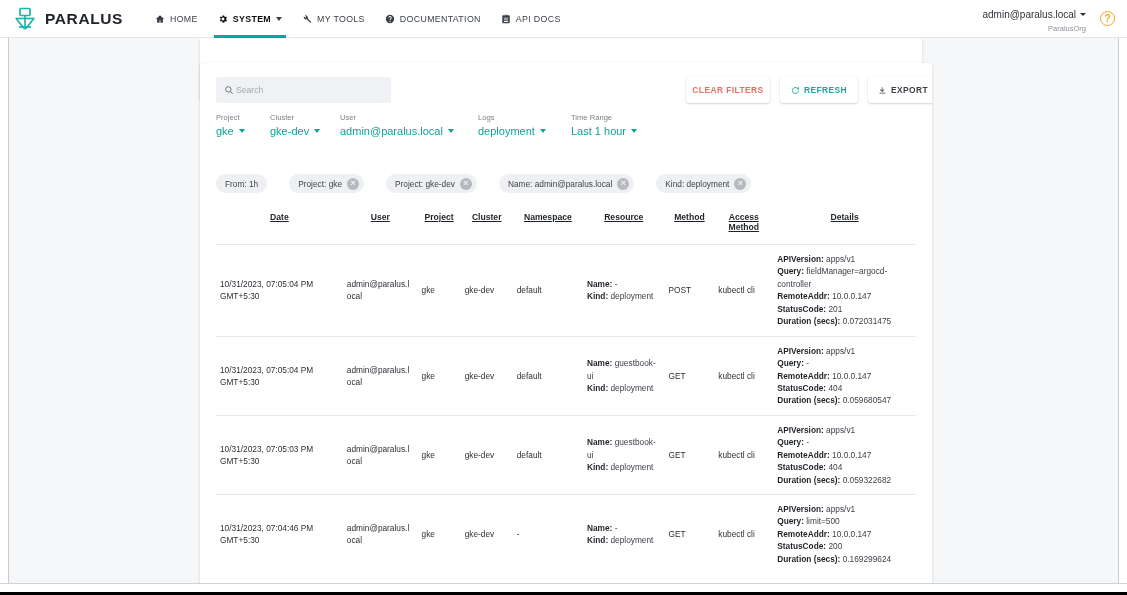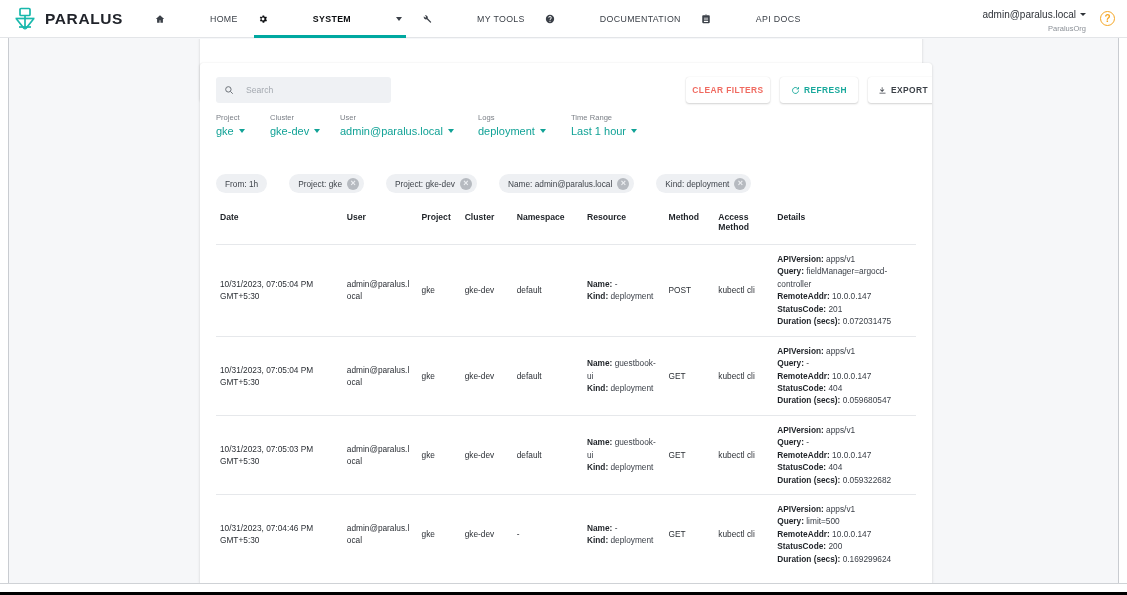--- a/index.html
+++ b/index.html
@@ -59,21 +59,20 @@
     font-size: 15.5px; font-weight: bold; letter-spacing: 0.6px;
     color: #20232a; margin-left: 7px;
   }
   #nav-items { display: flex; align-items: center; margin-left: 22px; height: 38px; }
   .nav-item {
     display: flex; align-items: center; height: 38px;
     padding: 0 10px; cursor: pointer;
     font-size: 8.8px; letter-spacing: 0.35px;
     color: #3b4048; text-transform: uppercase;
     position: relative;
-    gap: 40px;
   }
   .nav-item .nav-ico { margin-right: 5px; display: flex; align-items: center; }
   .nav-item.active { color: #0b0d10; font-weight: bold; }
   .nav-item.active::after {
     content: ""; position: absolute; left: 6px; right: 6px; bottom: 0;
     height: 2.5px; background: #00a8a0;
   }
   .caret {
     width: 0; height: 0; margin-left: 5px;
     border-left: 3.4px solid transparent;
@@ -149,21 +148,21 @@
     position: absolute; left: 16px; top: 14px; width: 700px; height: 26px;
   }
   #search-box {
     position: absolute; left: 0; top: 0; width: 175px; height: 26px;
     background: #eff1f4; border-radius: 3px;
     display: flex; align-items: center; padding-left: 8px; cursor: text;
   }
   #search-input {
     border: 0; outline: 0; background: transparent;
     font-family: "Liberation Sans", sans-serif;
-    font-size: 8.6px; color: #6d7279; margin-left: 10px; width: 130px;
+    font-size: 8.6px; color: #6d7279; margin-left: 0; width: 130px;
   }
   #search-input::placeholder { color: #a4a9b0; }
   .act-btn {
     position: absolute; top: 0; height: 26px;
     background: #ffffff; border-radius: 3px;
     box-shadow: 0 1px 2px rgba(0,0,0,0.17), 0 0 1px rgba(0,0,0,0.12);
     display: flex; align-items: center; justify-content: center;
     font-size: 8.4px; letter-spacing: 0.45px; font-weight: bold;
     text-transform: uppercase; cursor: pointer;
   }
@@ -209,24 +208,25 @@
     font-size: 9px; line-height: 1; font-weight: bold;
   }
 
   
   #table-wrap {
     position: absolute; left: 16px; top: 139px; width: 700px; height: 380px;
     overflow: hidden;
   }
   table { border-collapse: collapse; width: 700px; table-layout: fixed; }
   thead th {
-    text-align: left; vertical-align: top;
+    text-align: center; vertical-align: top;
     font-size: 8.6px; font-weight: bold; color: #1f2328;
     padding: 10px 4px 12px 4px;
     border-bottom: 1px solid #e6e8eb;
+    text-decoration: underline;
   }
   tbody td {
     vertical-align: middle;
     font-size: 8.3px; color: #2b2f35;
     padding: 8px 4px;
     border-bottom: 1px solid #e6e8eb;
     line-height: 1.45;
     word-wrap: break-word;
     overflow-wrap: anywhere;
   }

